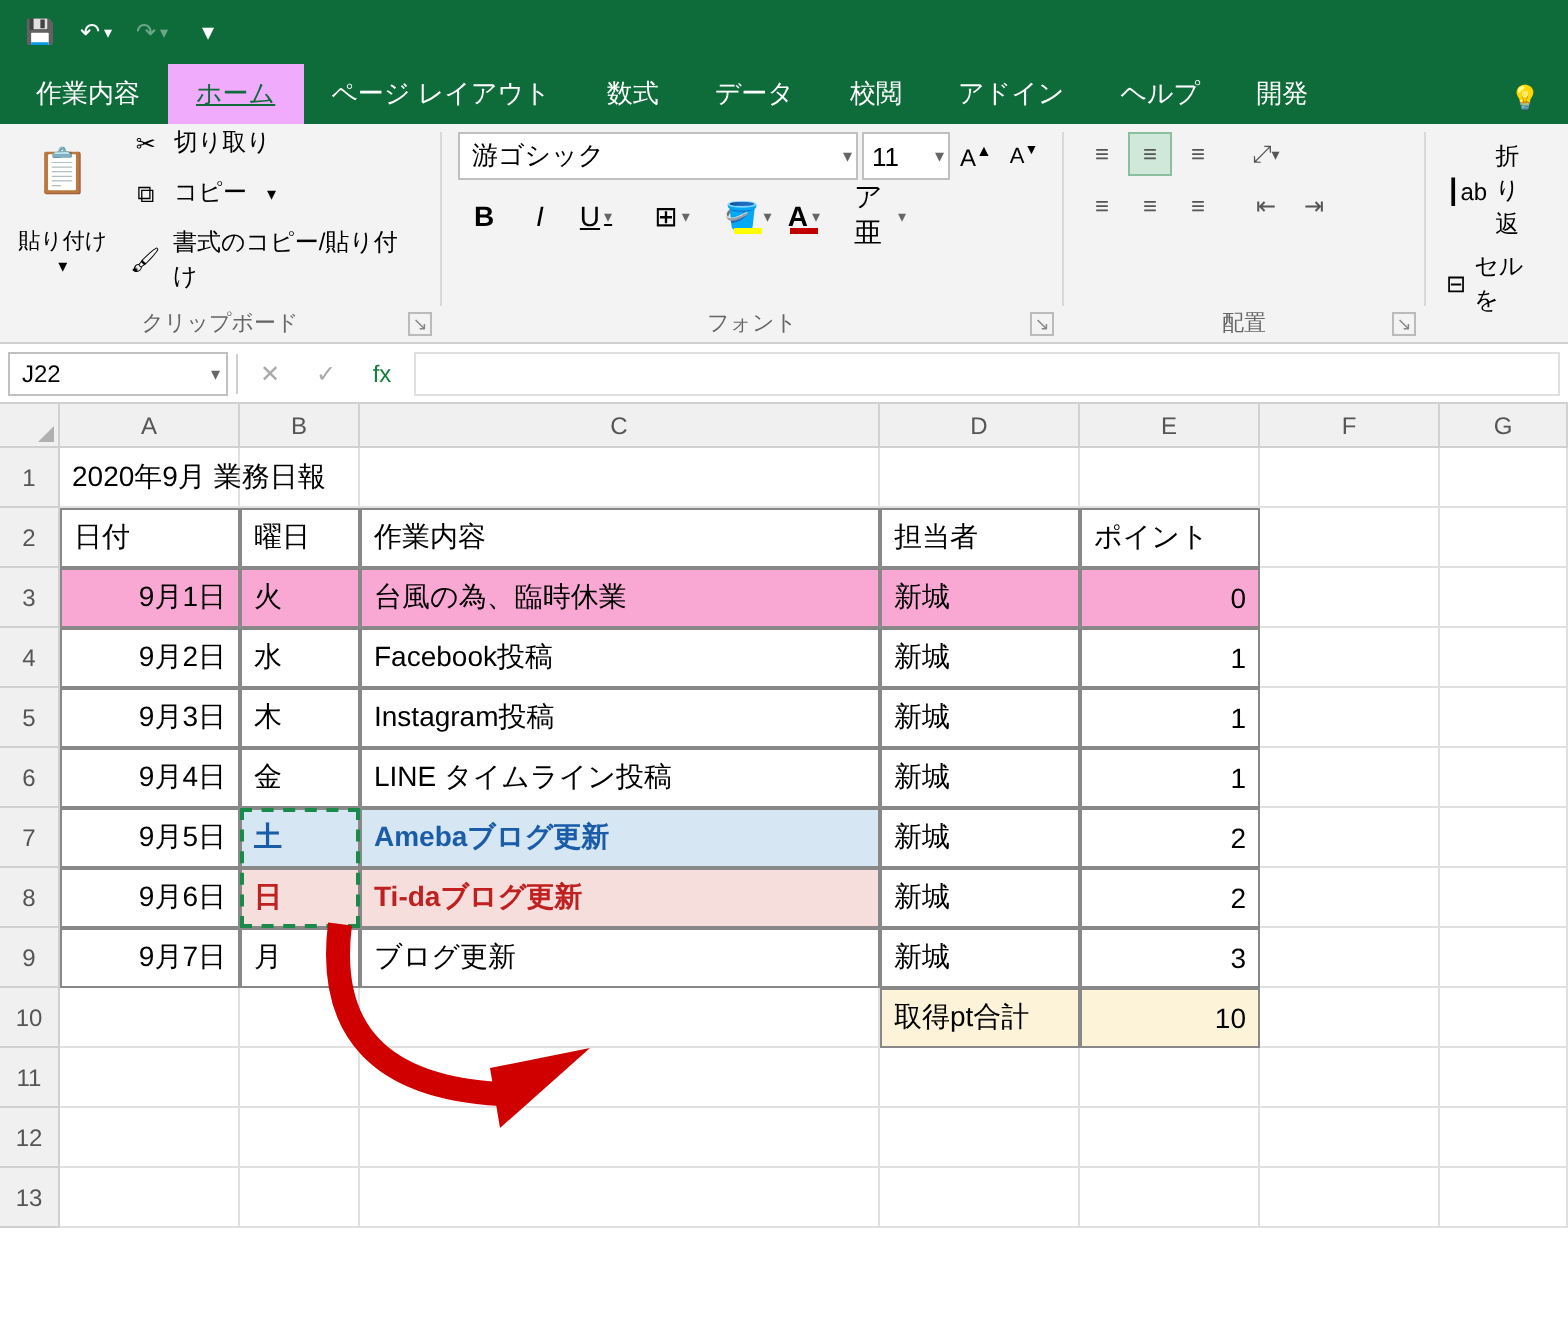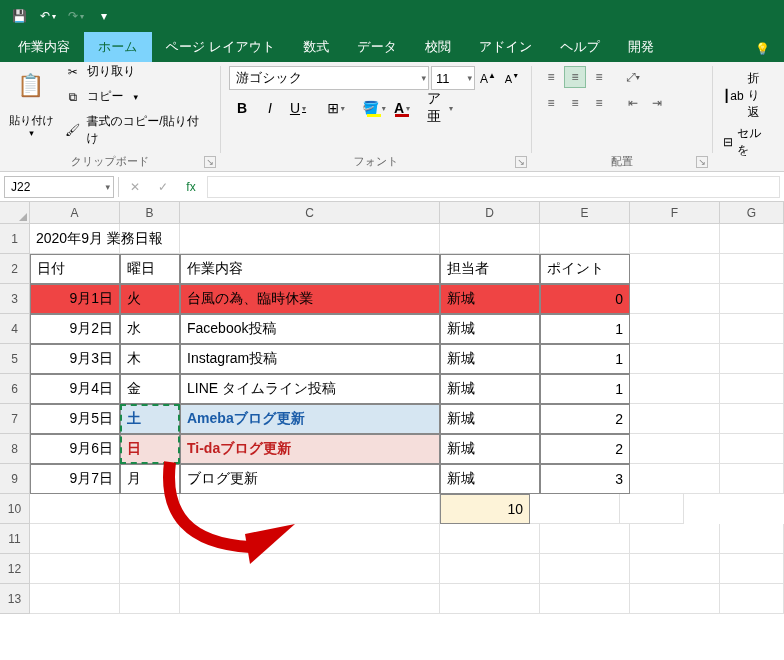--- a/index.html
+++ b/index.html
@@ -6,21 +6,21 @@
 body { background: #fff; font-size: 12px; width: 784px; height: 660px; overflow: hidden; }
 
 
 .titlebar { background: #0e6b3a; height: 32px; display: flex; align-items: center; padding: 0 6px; }
 .titlebar .tb-btn { width: 28px; height: 28px; display: flex; align-items: center; justify-content: center; color: #fff; }
 .titlebar .spacer { flex: 1; }
 
 
 .ribbon-tabs { background: #0e6b3a; height: 30px; display: flex; align-items: flex-end; padding: 0 4px; }
 .ribbon-tab { color: #fff; padding: 6px 14px; font-size: 13px; cursor: pointer; }
-.ribbon-tab.active { background: #7dd3fc; color: #0e6b3a; }
+.ribbon-tab.active { background: #f0abfc; color: #0e6b3a; text-decoration: underline; }
 .ribbon-tabs .spacer { flex: 1; }
 .ribbon-tabs .rtab-icon { color: #fff; padding: 6px 10px; }
 
 
 .ribbon { background: #f3f3f3; height: 110px; display: flex; border-bottom: 1px solid #d0d0d0; }
 .ribbon-group { padding: 4px 8px 2px 8px; display: flex; flex-direction: column; position: relative; }
 .ribbon-group-sep { width: 1px; background: #d8d8d8; margin: 4px 0 18px 0; }
 .ribbon-group-label { position: absolute; bottom: 2px; left: 0; right: 0; text-align: center; font-size: 11px; color: #666; }
 .ribbon-group-expand { position: absolute; bottom: 3px; right: 4px; font-size: 9px; color: #888; width: 12px; height: 12px; border: 1px solid #bbb; display: flex; align-items: center; justify-content: center; }
 
@@ -68,21 +68,21 @@
 .corner::after { content: ""; position: absolute; right: 2px; bottom: 2px; width: 0; height: 0; border-left: 8px solid transparent; border-bottom: 8px solid #b0b0b0; }
 .colh { border-right: 1px solid #d0d0d0; border-bottom: 1px solid #d0d0d0; display: flex; align-items: center; justify-content: center; font-size: 12px; color: #555; }
 .row { display: flex; height: 30px; }
 .rowh { width: 30px; background: #f0f0f0; border-right: 1px solid #d0d0d0; border-bottom: 1px solid #d0d0d0; display: flex; align-items: center; justify-content: center; font-size: 12px; color: #555; }
 .cell { border-right: 1px solid #e0e0e0; border-bottom: 1px solid #e0e0e0; display: flex; align-items: center; padding: 0 6px; font-size: 14px; overflow: visible; white-space: nowrap; }
 .cell.right { justify-content: flex-end; }
 .cell.tableborder { border: 1px solid #888; }
 .colA { width: 90px; } .colB { width: 60px; } .colC { width: 260px; }
 .colD { width: 100px; } .colE { width: 90px; } .colF { width: 90px; } .colG { width: 64px; }
 
-.row3 .cell.tableborder { background: #ef4444; }
+.row3 .cell.tableborder { background: #f9a8d4; }
 .row7 .cell.tableborder.colB, .row7 .cell.tableborder.colC { background: #d6e6f2; color: #1a5ca8; font-weight: bold; }
 .row8 .cell.tableborder.colB, .row8 .cell.tableborder.colC { background: #f5dedb; color: #c02020; font-weight: bold; }
 .row10 .cell.tableborder.colD, .row10 .cell.tableborder.colE { background: #fdf3d8; }
 
 
 .marquee { position: absolute; border: 2px dashed #1a8a4a; pointer-events: none; }
 
 
 .arrow-annot { position: absolute; pointer-events: none; }
 </style>
@@ -362,20 +362,21 @@
     <div class="cell colE tableborder right">3</div>
     <div class="cell colF"></div>
     <div class="cell colG"></div>
   </div>
 
   <div class="row row10">
     <div class="rowh">10</div>
     <div class="cell colA"></div>
     <div class="cell colB"></div>
     <div class="cell colC"></div>
+    <div class="cell colD tableborder">取得pt合計</div>
     <div class="cell colE tableborder right">10</div>
     <div class="cell colF"></div>
     <div class="cell colG"></div>
   </div>
 
   <div class="row row11">
     <div class="rowh">11</div>
     <div class="cell colA"></div>
       <div class="cell colB"></div>
       <div class="cell colC"></div>

